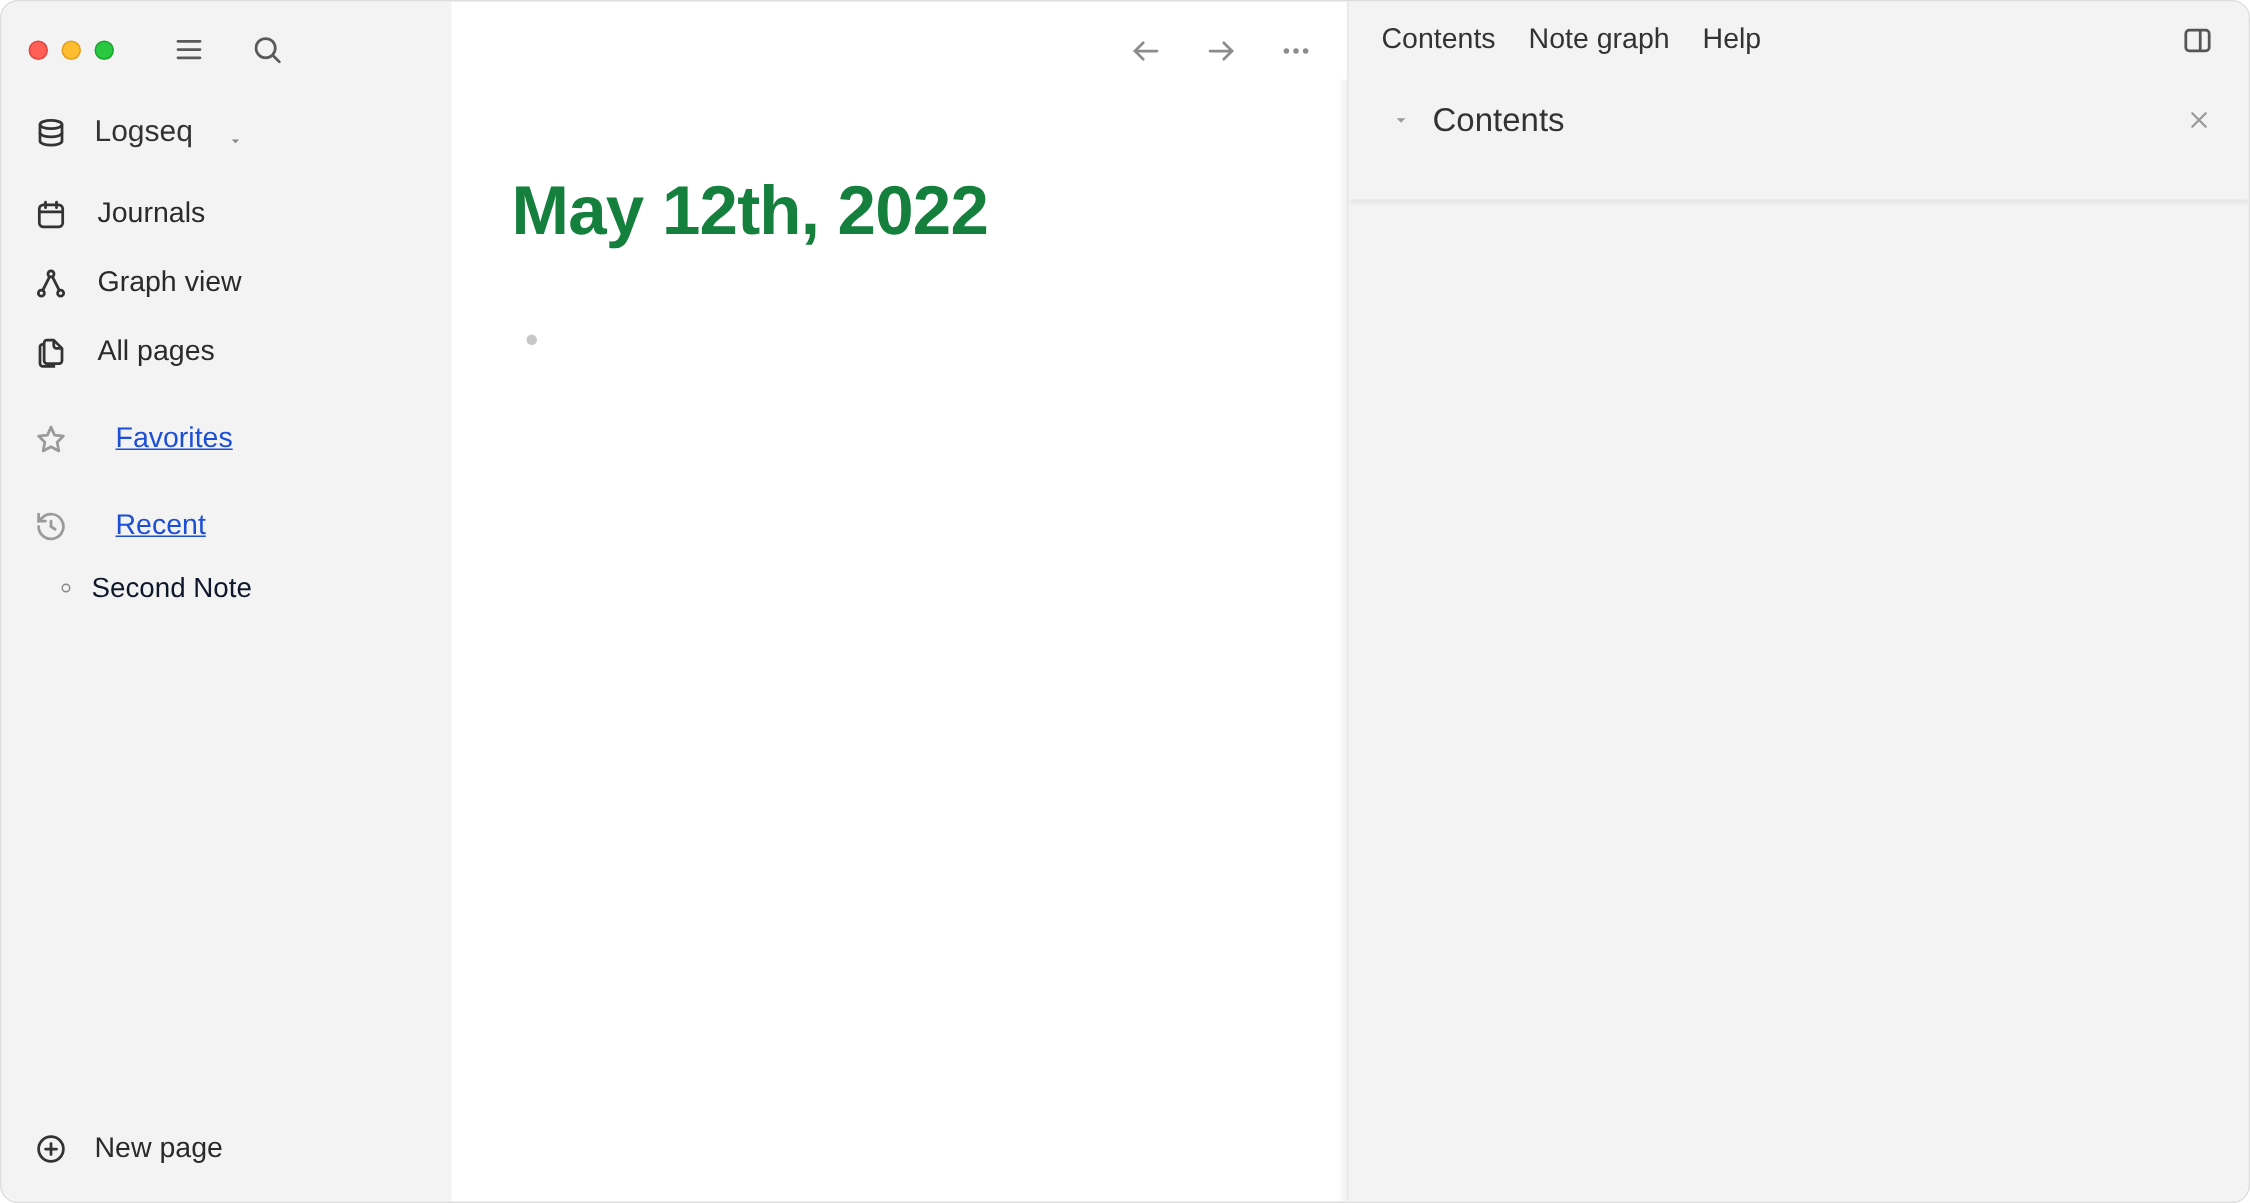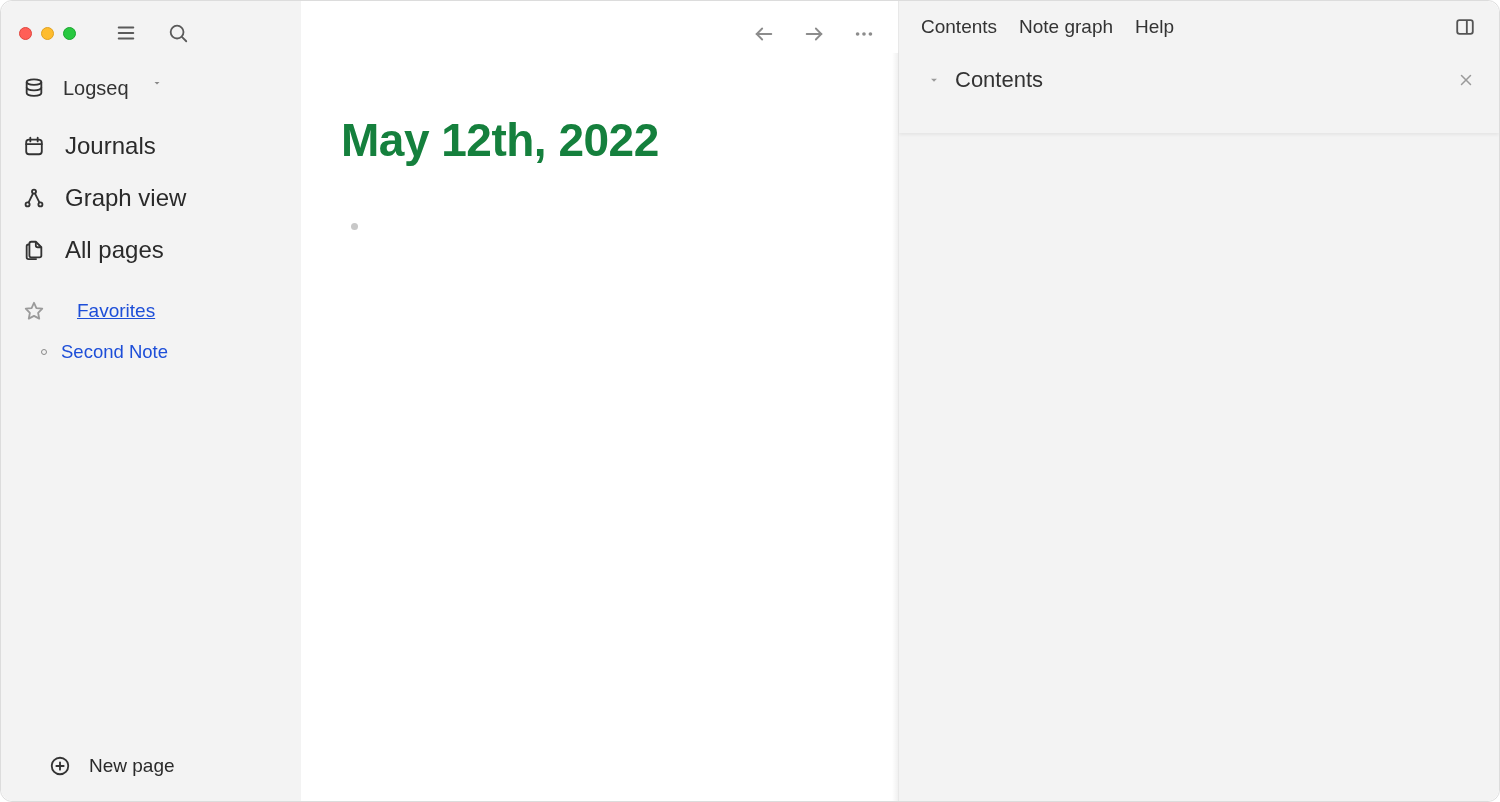--- a/index.html
+++ b/index.html
@@ -12,37 +12,37 @@
   .sidebar { width: 300px; background: #f3f3f3; display: flex; flex-direction: column; padding-top: 10px; }
   .sidebar-top { display: flex; align-items: center; gap: 38px; padding: 10px 18px 18px 18px; }
   .traffic { display: flex; gap: 9px; }
   .dot { width: 13px; height: 13px; border-radius: 50%; }
   .dot.red { background:#ff5f57; border:0.5px solid #e1453d;}
   .dot.yellow { background:#febc2e; border:0.5px solid #e1a11e;}
   .dot.green { background:#28c840; border:0.5px solid #1ba52e;}
   .top-icons { display:flex; gap: 28px; align-items:center; }
   .icon-btn { width: 24px; height:24px; display:flex; align-items:center; justify-content:center; cursor:pointer; color:#5a5a5a; }
 
-  .graph-row { display:flex; align-items:flex-start; gap:18px; padding: 14px 22px 14px 22px; cursor:pointer; }
+  .graph-row { display:flex; align-items:flex-end; gap:18px; padding: 14px 22px 14px 22px; cursor:pointer; }
   .graph-name { font-size: 20px; color:#333; }
   .chev { color:#888; font-size:12px; margin-left:4px;}
 
   .nav { padding: 6px 0; }
-  .nav-item { display:flex; align-items:center; gap:20px; padding: 12px 22px; font-size:24px; color:#2a2a2a; cursor:pointer; }
+  .nav-item { display:flex; align-items:center; gap:20px; padding: 12px 22px; font-size:19px; color:#2a2a2a; cursor:pointer; }
   .nav-item .nicon { width:22px; height:22px; display:flex; align-items:center; justify-content:center; color:#333; }
 
   .section-h { display:flex; align-items:center; gap:32px; padding: 18px 22px 6px 22px; font-size:19px; color:#1d4ed8;text-decoration:underline; }
   .section-h .nicon { color:#9a9a9a; }
 
   .recent-list { padding: 6px 0 0 40px; }
-  .recent-item { display:flex; align-items:center; gap:14px; padding:7px 0; font-size:18.5px; color:#1d4ed8; cursor:pointer; }
+  .recent-item { display:flex; align-items:center; gap:14px; padding:7px 0; font-size:18.5px; color:#0f172a; cursor:pointer; }
   .recent-item .bullet { width:6px; height:6px; border:1.5px solid #8a8a8a; border-radius:50%; }
 
   .sidebar-spacer { flex:1; }
-  .new-page { display:flex; align-items:center; gap:18px; padding: 18px 22px 24px 22px; font-size:19px; color:#2a2a2a; cursor:pointer;margin-left:26px; }
+  .new-page { display:flex; align-items:center; gap:18px; padding: 18px 22px 24px 22px; font-size:19px; color:#2a2a2a; cursor:pointer; }
 
   
   .main { flex:1; background:#ffffff; display:flex; flex-direction:column; position:relative; }
   .main-toolbar { display:flex; justify-content:flex-end; align-items:center; gap:22px; padding: 14px 20px 0 0; height:52px; }
   .main-toolbar .icon-btn { color:#8c8c8c; width:28px; height:28px; }
   .page-content { padding: 60px 40px 0 40px; }
   .page-title { font-size: 46px; font-weight:700; color:#15803d; letter-spacing:-0.5px; }
   .block { display:flex; align-items:center; gap:12px; margin-top:56px; padding-left:10px;}
   .block .dotb { width:7px; height:7px; border-radius:50%; background:#c8c8c8; }
 
@@ -147,20 +147,31 @@
 
     <div class="section-h">
       <span class="nicon">
         <svg width="22" height="22" viewBox="0 0 24 24" fill="none" stroke="#9a9a9a" stroke-width="2" stroke-linejoin="round">
             <polygon points="12 3 14.6 8.8 21 9.5 16.5 14 17.7 20.3 12 17.3 6.3 20.3 7.5 14 3 9.5 9.4 8.8 12 3"></polygon>
           </svg>
       </span>
       <span>Favorites</span>
     </div>
 
+    <div class="section-h" style="padding-top:30px">
+      <span class="nicon">
+        <svg width="22" height="22" viewBox="0 0 24 24" fill="none" stroke="#9a9a9a" stroke-width="2" stroke-linecap="round">
+            <path d="M3 12a9 9 0 1 0 2.64-6.36L3 8"></path>
+            <polyline points="3 3 3 8 8 8"></polyline>
+            <line x1="12" y1="8" x2="12" y2="12"></line>
+            <line x1="12" y1="12" x2="15" y2="14"></line>
+          </svg>
+      </span>
+      <span>Recent</span>
+    </div>
 
     <div class="recent-list">
       <div class="recent-item">
         <span class="bullet"></span>
         <span>Second Note</span>
       </div>
     </div>
 
     <div class="sidebar-spacer"></div>
 

